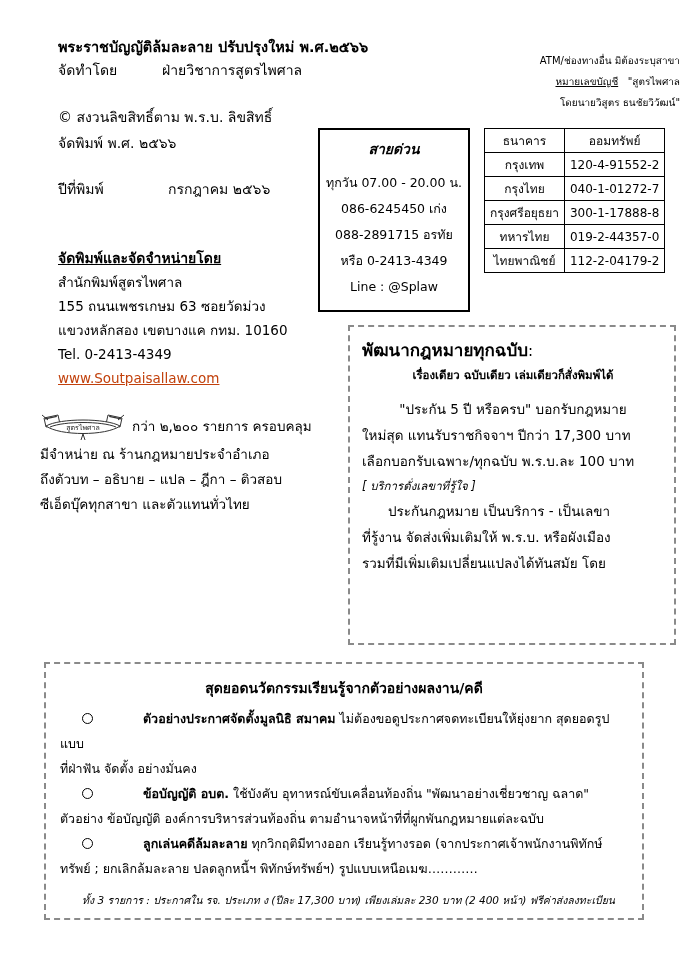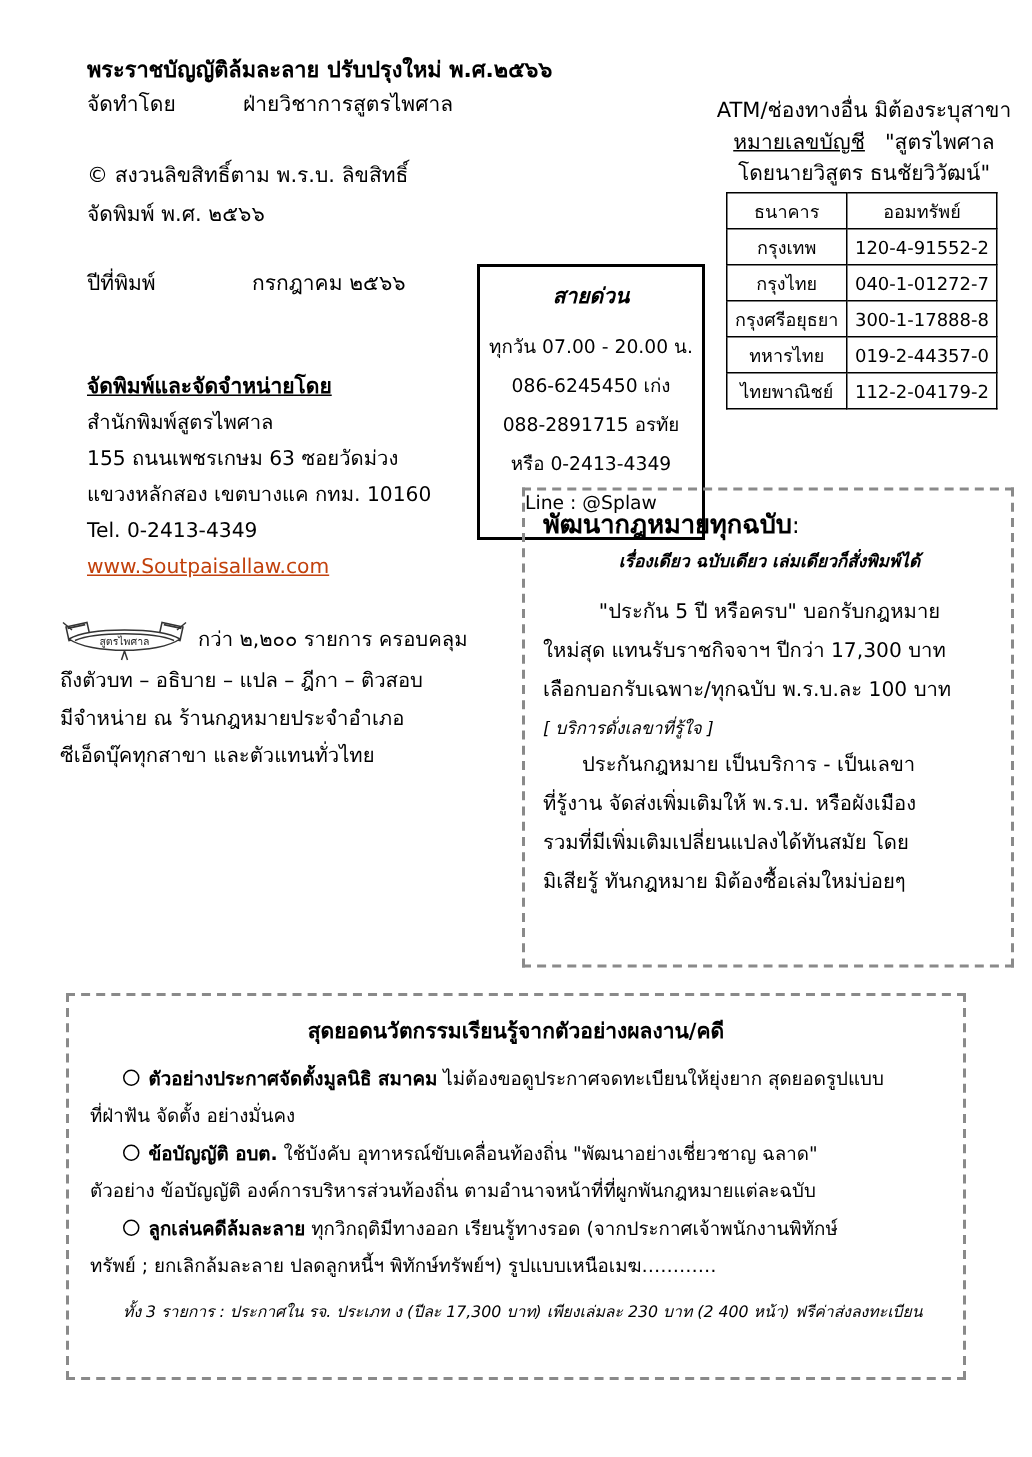--- a/index.html
+++ b/index.html
@@ -87,37 +87,36 @@
     vertical-align: middle;
     width: 86px; height: 30px;
     position: relative;
     margin-right: 6px;
   }
   #ribbon-logo svg { display:block; }
 
   
   #atm-note {
     position: absolute;
-    right: 8px; top: 64px;
+    right: 8px; top: 50px;
     width: 208px;
-    text-align: center;
-    font-size: 14px;
+    text-align: right;
+    font-size: 10px;
     line-height: 21px;
   }
   #atm-note .l1 { letter-spacing: 0px; }
 
   
   #hotline-box {
     position: absolute;
     left: 318px; top: 128px;
     width: 152px; height: 184px;
     border: 2px solid #000;
     text-align: center;
     padding-top: 8px;
-    margin-top: 48px;
   }
   #hotline-box .title {
     font-weight: bold;
     font-style: italic;
     font-size: 14px;
     margin-bottom: 10px;
   }
   #hotline-box .row {
     font-size: 12.5px;
     line-height: 26px;
@@ -153,21 +152,20 @@
   #law-box .head {
     text-align: left;
     font-size: 17px;
     font-weight: bold;
     line-height: 26px;
   }
   #law-box .head .colon { font-weight: normal; font-size: 15px; }
   #law-box .subhead {
     text-align: center;
     font-size: 11.5px;
-    font-style: italic;
     font-weight: bold;
     line-height: 22px;
     margin-bottom: 10px;
   }
   #law-box p {
     margin: 0;
     font-size: 13.5px;
     line-height: 26px;
   }
   #law-box p.indent { text-indent: 26px; }
@@ -208,21 +206,21 @@
     font-size: 12.5px;
     line-height: 25px;
   }
   #innovation-box .foot {
     font-size: 10.5px;
     font-style: italic;
     line-height: 22px;
     margin-top: 8px;
     padding-left: 22px;
   }
-  .nb { font-weight: bold; }
+  .nb { font-weight: bold; margin-left: 44px; }
 </style>
 </head>
 <body>
 
 <div id="header-left">
   <div class="line-title b thai">พระราชบัญญัติล้มละลาย  ปรับปรุงใหม่  พ.ศ.๒๕๖๖</div>
   <div class="line-sub thai">
     <span class="sub-label">จัดทำโดย</span><span>ฝ่ายวิชาการสูตรไพศาล</span>
   </div>
 </div>
@@ -260,22 +258,22 @@
           <path d="M43 22 L41 28 M43 22 L45 28"></path>
         </g>
         <g fill="#333" stroke="none">
           <rect x="5" y="5" width="12" height="1.2" transform="rotate(-12 11 6)"></rect>
           <rect x="69" y="5" width="12" height="1.2" transform="rotate(12 75 6)"></rect>
         </g>
         <text x="43" y="18" font-family="DejaVu Sans, sans-serif" font-size="7" text-anchor="middle" fill="#222">สูตรไพศาล</text>
       </svg>
     </span><span>กว่า  ๒,๒๐๐ รายการ  ครอบคลุม</span>
   </div>
+  <div>มีจำหน่าย  ณ  ร้านกฎหมายประจำอำเภอ</div>
   <div>ถึงตัวบท – อธิบาย – แปล – ฎีกา – ติวสอบ</div>
-  <div>มีจำหน่าย  ณ  ร้านกฎหมายประจำอำเภอ</div>
   <div>ซีเอ็ดบุ๊คทุกสาขา  และตัวแทนทั่วไทย</div>
 </div>
 
 <div id="atm-note">
   <div class="l1">ATM/ช่องทางอื่น มิต้องระบุสาขา</div>
   <div>
     <span class="u">หมายเลขบัญชี</span>
     <span>&nbsp;&nbsp;"สูตรไพศาล</span>
   </div>
   <div>โดยนายวิสูตร  ธนชัยวิวัฒน์"</div>
@@ -326,21 +324,20 @@
     <span>พัฒนากฎหมายทุกฉบับ</span><span class="colon">:</span>
   </div>
   <div class="subhead">เรื่องเดียว  ฉบับเดียว  เล่มเดียวก็สั่งพิมพ์ได้</div>
   <p class="ctr">"ประกัน 5 ปี  หรือครบ"  บอกรับกฎหมาย</p>
   <p>ใหม่สุด  แทนรับราชกิจจาฯ  ปีกว่า  17,300 บาท</p>
   <p>เลือกบอกรับเฉพาะ/ทุกฉบับ  พ.ร.บ.ละ 100 บาท</p>
   <p class="small-i">[ บริการดั่งเลขาที่รู้ใจ ]</p>
   <p class="indent">ประกันกฎหมาย  เป็นบริการ - เป็นเลขา</p>
   <p>ที่รู้งาน  จัดส่งเพิ่มเติมให้  พ.ร.บ. หรือผังเมือง</p>
   <p>รวมที่มีเพิ่มเติมเปลี่ยนแปลงได้ทันสมัย   โดย</p>
-  <p>มิเสียรู้  ทันกฎหมาย  มิต้องซื้อเล่มใหม่บ่อยๆ</p>
 </div>
 
 <div id="innovation-box">
   <div class="head">สุดยอดนวัตกรรมเรียนรู้จากตัวอย่างผลงาน/คดี</div>
 
   <div class="bullet-row">
     <span class="circle"></span><span class="nb">ตัวอย่างประกาศจัดตั้งมูลนิธิ สมาคม</span><span>  ไม่ต้องขอดูประกาศจดทะเบียนให้ยุ่งยาก  สุดยอดรูปแบบ</span>
   </div>
   <div class="cont">ที่ฝ่าฟัน  จัดตั้ง  อย่างมั่นคง</div>
 

